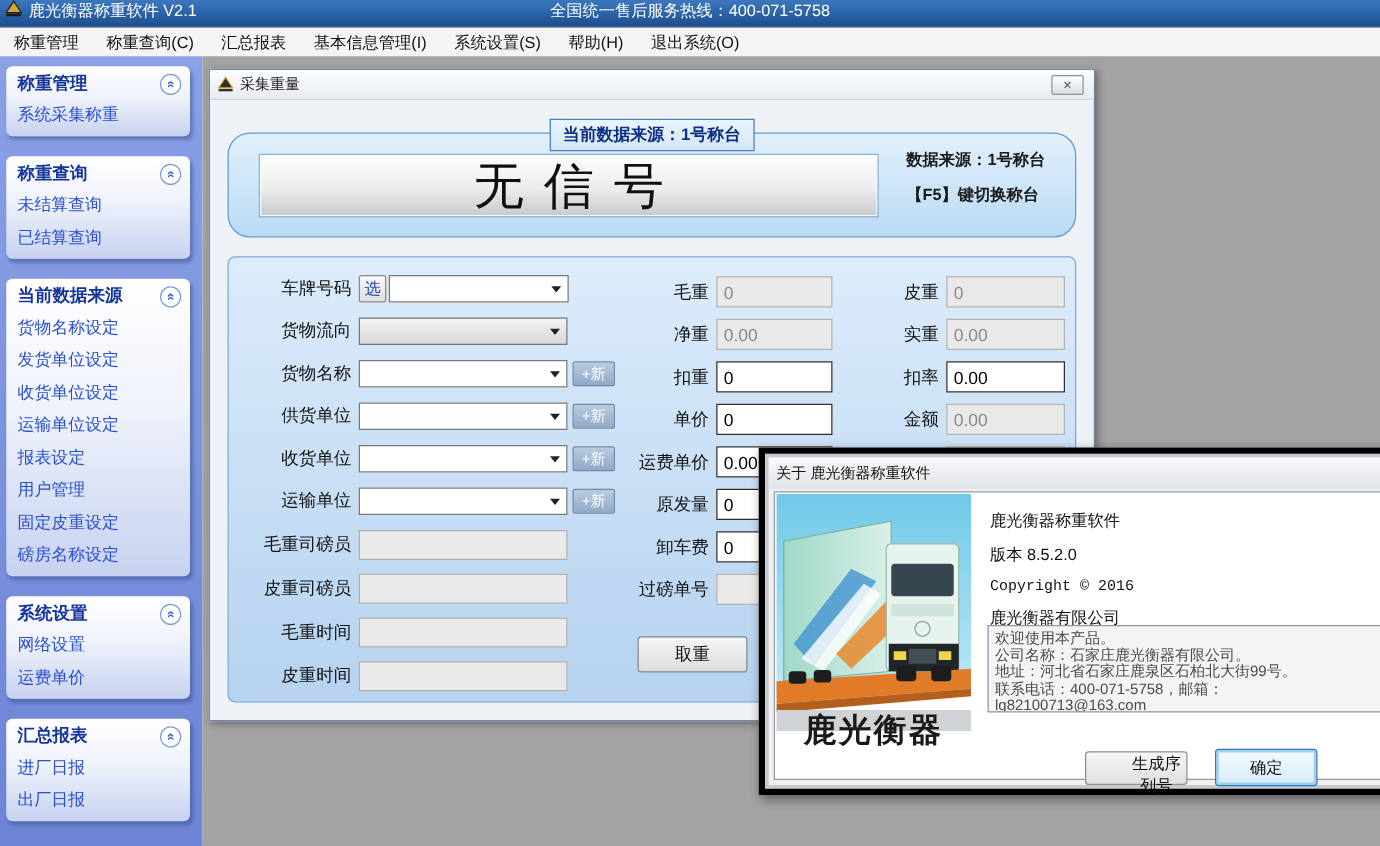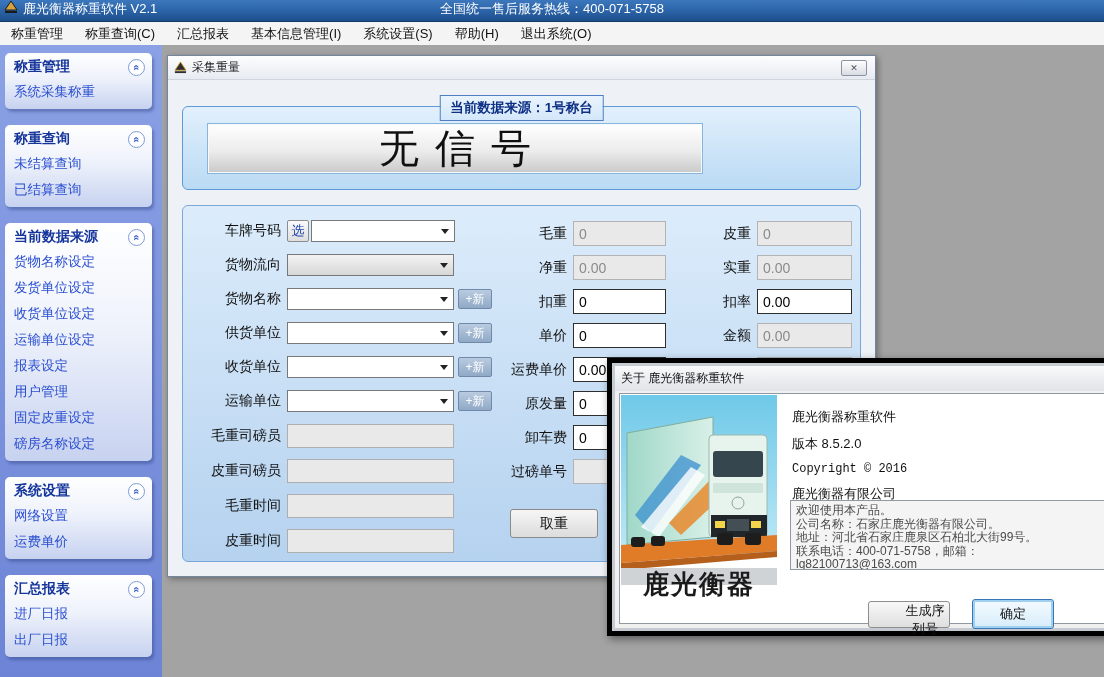--- a/index.html
+++ b/index.html
@@ -46,21 +46,21 @@
     background:linear-gradient(#fefefe,#d9dde3); border:1px solid #8a93a2; border-radius:2px;
     color:#4a5664; font-size:9px; font-weight:bold; display:flex; align-items:center; justify-content:center;
     cursor:pointer; }
   .win-body { position:relative; height:497px; }
 
   .badge { position:absolute; top:15px; left:50%; transform:translateX(-50%);
     background:linear-gradient(#eaf4fd,#d3e7fa); border:1px solid #4f7fc0;
     padding:3px 10px; font-weight:bold; font-size:13.5px; color:#0d2f84; z-index:3; white-space:nowrap; }
 
   .display-panel { position:absolute; left:14px; right:14px; top:26px; height:84px;
-    border:1px solid #5c9ad8; border-radius:6px;
+    border:1px solid #5c9ad8; border-radius:18px;
     background:linear-gradient(#e2f0fc,#badaf4); }
   .display-box { position:absolute; left:24px; top:16px; width:496px; height:51px;
     border:1px solid #89b5da; background:linear-gradient(#ffffff,#ececec 55%,#c9c9c9);
     box-shadow:inset 0 0 0 1px #f4fafe; display:flex; align-items:center; justify-content:center;
     font-size:40px; color:#101010; letter-spacing:16px; padding-left:16px;
     font-family:"Liberation Serif","DejaVu Serif",serif; }
   .display-info { position:absolute; left:542px; top:12px; width:145px;
     font-weight:bold; font-size:13px; color:#1a1a1a; }
   .display-info div { margin-bottom:10px; }
 
@@ -229,20 +229,24 @@
         </span>
         <span class="win-title">采集重量</span>
         <span class="win-close">✕</span>
       </div>
 
       <div class="win-body">
         <div class="badge">当前数据来源：1号称台</div>
 
         <div class="display-panel">
           <div class="display-box">无信号</div>
+          <div class="display-info">
+            <div>数据来源：1号称台</div>
+            <div>【F5】键切换称台</div>
+          </div>
         </div>
 
         <div class="form-panel">
 
           <div class="frow lcol" style="left:0;top:14px">
             <span class="flabel">车牌号码</span>
             <span class="btn-sel">选</span>
             <span class="combo" style="width:144px">
                 <span class="combo-arrow"></span>
               </span>

